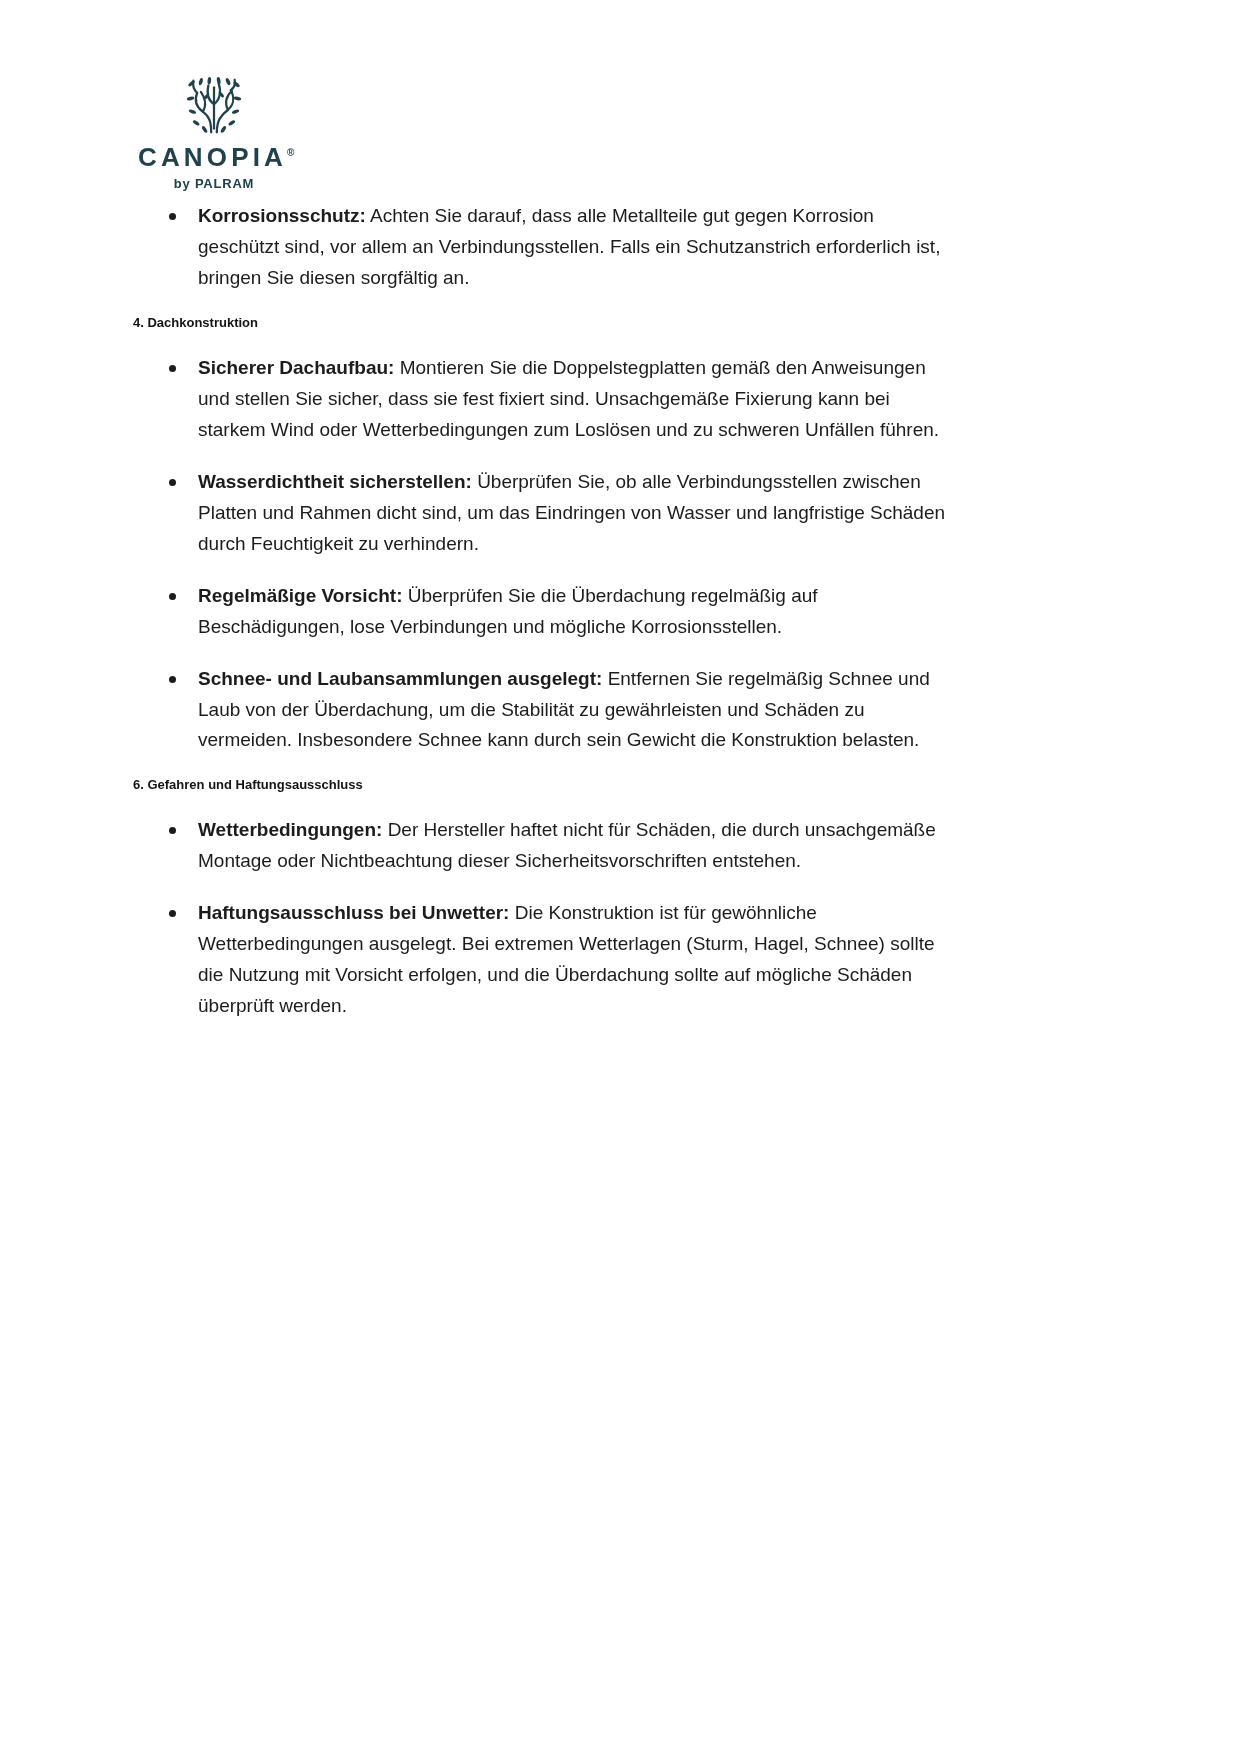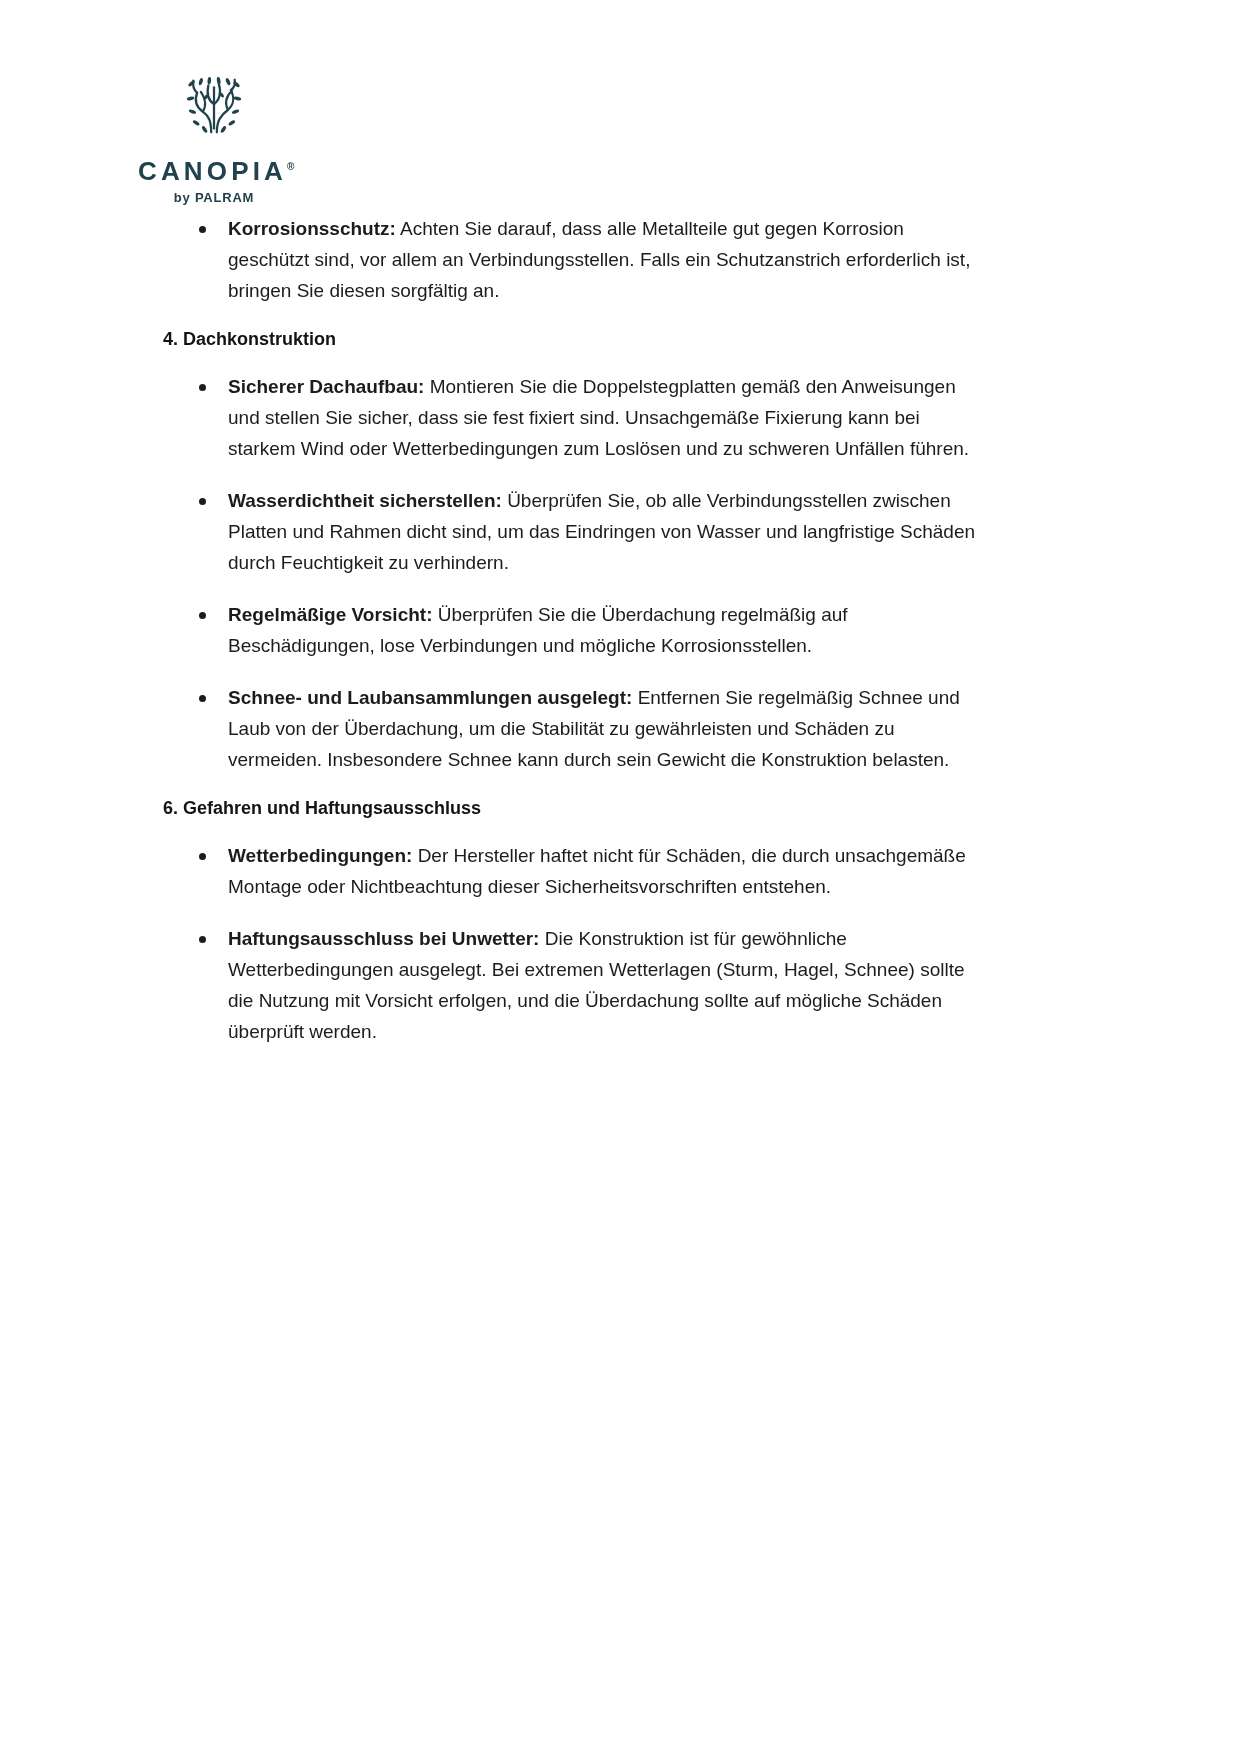--- a/index.html
+++ b/index.html
@@ -23,21 +23,21 @@
     top: 76px;
     width: 152px;
     text-align: center;
   }
   .logo-icon {
     display: inline-block;
     width: 62px;
     height: 60px;
   }
   .logo-wordmark {
-    margin-top: 16px;
+    margin-top: 2px;
     font-size: 26px;
     font-weight: 700;
     letter-spacing: 0.16em;
     color: #21424c;
     white-space: nowrap;
   }
   .logo-reg {
     font-size: 10px;
     vertical-align: super;
     letter-spacing: 0;
@@ -47,26 +47,25 @@
     font-size: 13px;
     font-weight: 700;
     letter-spacing: 0.06em;
     color: #21424c;
   }
 
   
   .content {
     position: absolute;
     left: 133px;
-    top: 214px;
+    top: 201px;
     width: 845px;
-    margin-left: 30px;
   }
   .section-heading {
-    font-size: 18px;
+    font-size: 13px;
     font-weight: 700;
     color: #141414;
     margin: 20px 0 21px 0;
     line-height: 1.3;
   }
   .bullet {
     position: relative;
     padding-left: 65px;
     max-width: 825px;
     font-size: 19px;

